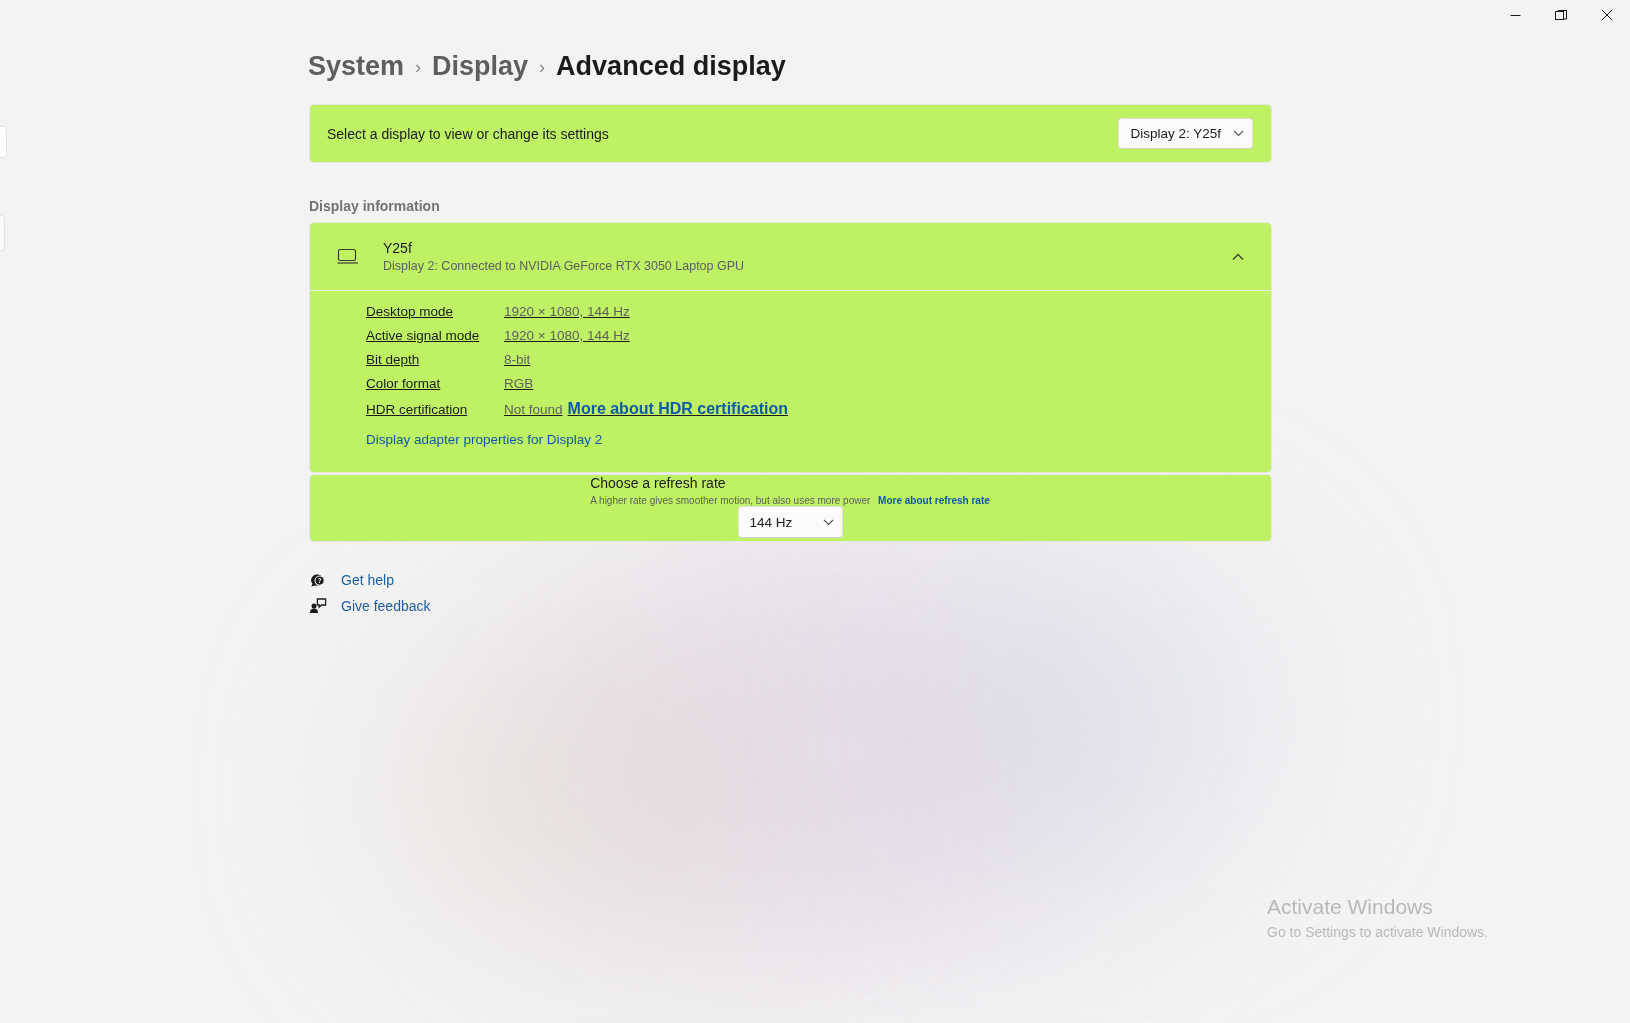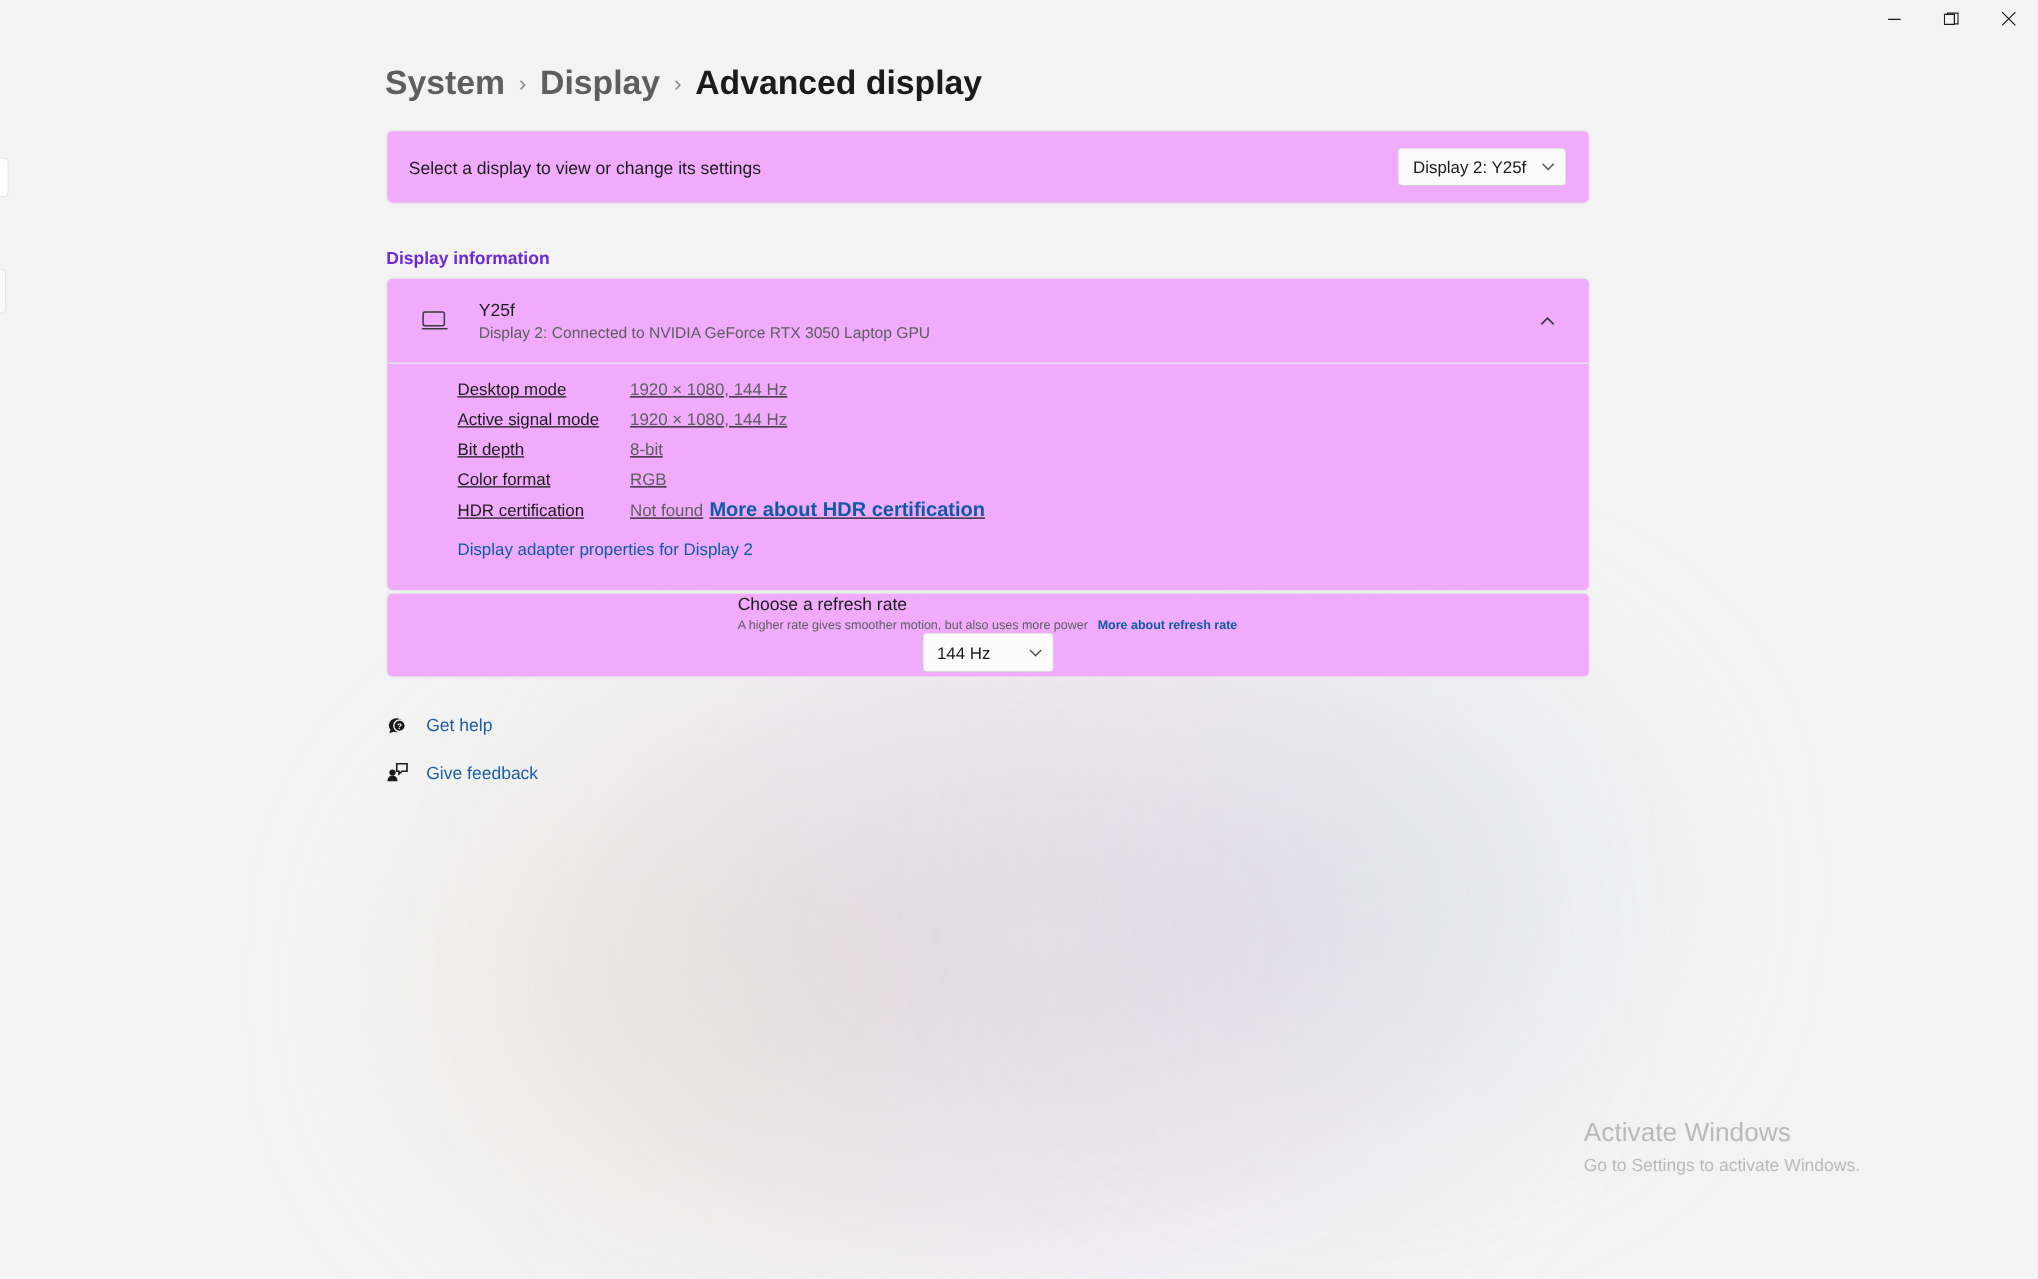--- a/index.html
+++ b/index.html
@@ -87,21 +87,21 @@
     padding-top: 2px;
   }
   .crumb-current {
     color: #1b1b1b;
     font-weight: 700;
   }
 
   
   .card {
     position: absolute;
-    background: #f0abfc;
+    background: #bef264;
     border: 1px solid #e6e6e6;
     border-radius: 5px;
     box-sizing: border-box;
   }
 
   .card-select {
     left: 309px; top: 104px;
     width: 963px; height: 59px;
     display: flex;
     align-items: center;
@@ -133,21 +133,21 @@
     color: #5a5a5a;
     display: flex;
     align-items: center;
   }
 
   .section-title {
     position: absolute;
     left: 309px; top: 198px;
     font-size: 14px;
     font-weight: 700;
-    color: #6d28d9;
+    color: #737373;
   }
 
   .card-info {
     left: 309px; top: 222px;
     width: 963px; height: 251px;
     padding: 0;
   }
   .info-head {
     height: 67px;
     display: flex;
@@ -237,21 +237,21 @@
   .refresh-text { display: flex; flex-direction: column; gap: 4px; }
   .refresh-title { font-size: 14px; color: #1b1b1b; }
   .refresh-desc { font-size: 10px; color: #5e5e5e; }
   .combo-refresh { min-width: 105px; height: 32px; }
 
   .bottom-links {
     position: absolute;
     left: 308px; top: 570px;
     display: flex;
     flex-direction: column;
-    gap: 18px;
+    gap: 6px;
   }
   .blink-row {
     display: flex;
     align-items: center;
     gap: 13px;
     cursor: pointer;
   }
   .blink-icon {
     width: 20px; height: 20px;
     display: flex;

